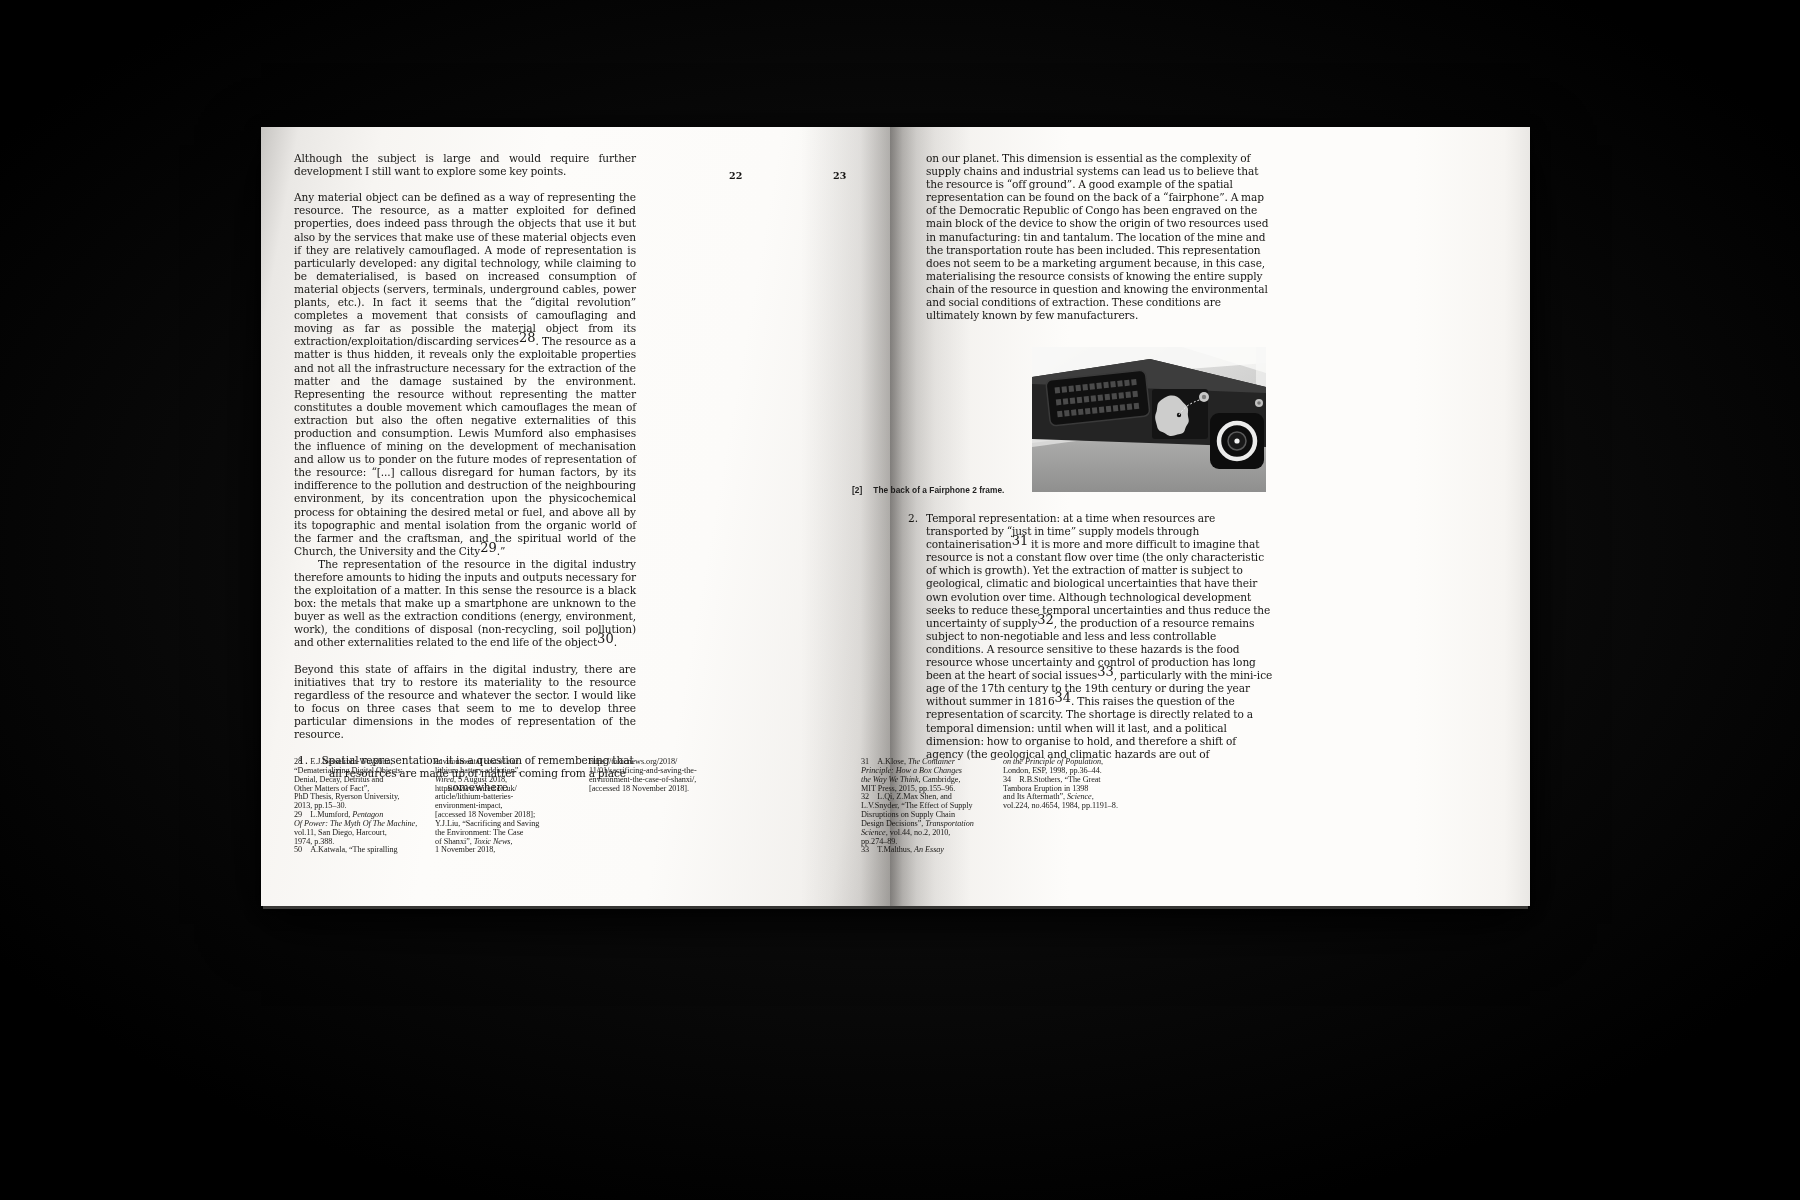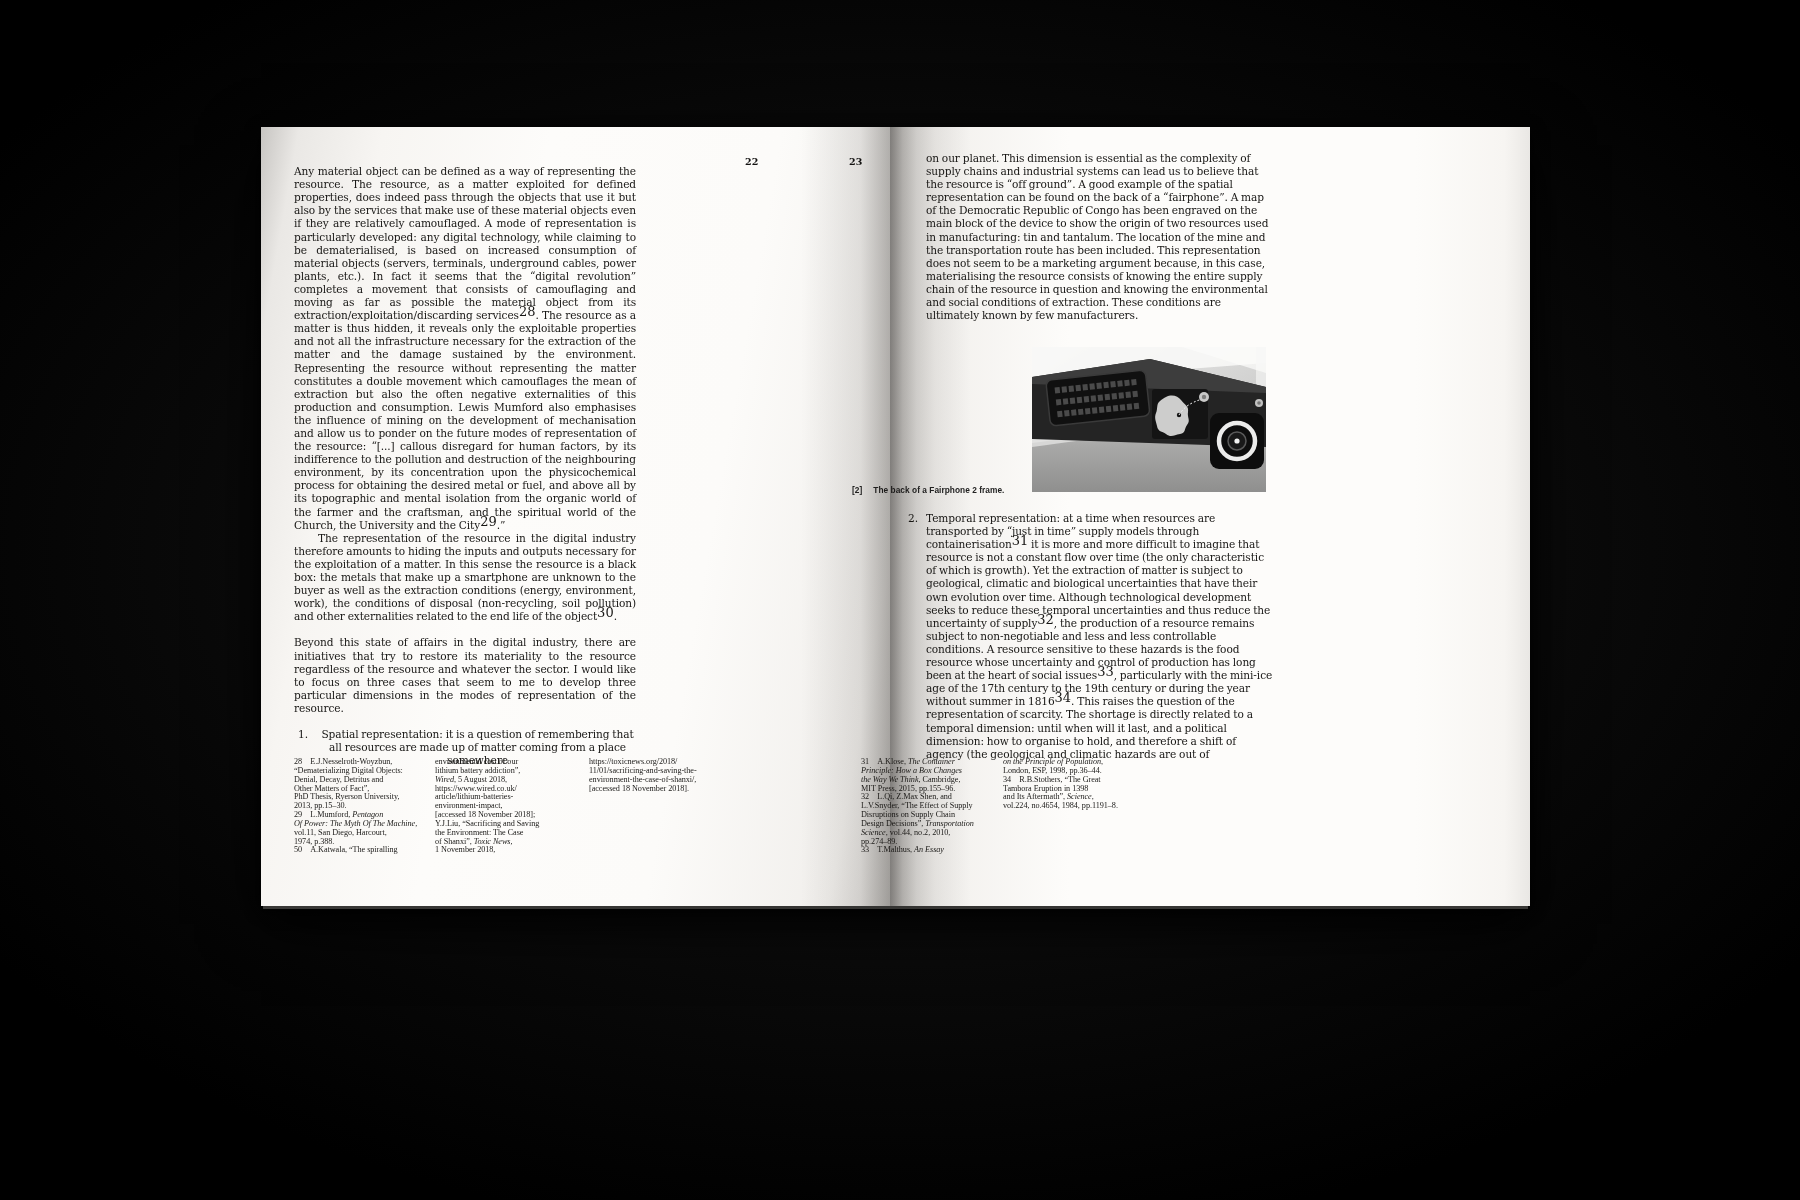--- a/index.html
+++ b/index.html
@@ -29,21 +29,21 @@
     background:linear-gradient(to right,#3a3937,#57565399,#3a3937);
   }
   .page-text{font-size:10.6px;line-height:13.1px;color:#171614;letter-spacing:-0.1px;word-spacing:-0.4px;}
   .justify{text-align:justify;text-justify:inter-word;hyphens:auto;}
   .para{margin:0;}
   .gap{height:13.1px;}
   .indent{text-indent:24px;}
   sup{font-size:13px;line-height:0;vertical-align:3.2px;letter-spacing:0;}
   .list-row{display:flex;align-items:flex-start;}
   .list-num{flex:0 0 auto;}
-  .folio{position:absolute;top:29px;font-size:9.5px;font-weight:700;color:#141312;letter-spacing:.2px;margin-left:16px;}
+  .folio{position:absolute;top:43px;font-size:9.5px;font-weight:700;color:#141312;letter-spacing:.2px;}
   .body-col{position:absolute;}
   .fn{font-size:8.2px;line-height:8.85px;color:#1b1a18;letter-spacing:-0.05px;font-family:Liberation Serif, serif;}
   .fn-col{position:absolute;top:631px;}
   .fn-line{white-space:pre;}
   .caption{
     position:absolute;font-family:"Liberation Sans","DejaVu Sans",sans-serif;
     font-size:8.3px;font-weight:700;color:#222;letter-spacing:.05px;white-space:nowrap;
   }
   .caption .cap-idx{display:inline-block;margin-right:11px;}
   .figure{position:absolute;left:771px;top:220px;width:234px;height:145px;overflow:hidden;}
@@ -54,20 +54,21 @@
 
 <div class="book">
 
   <div class="page page-left"></div>
   <div class="page page-right"></div>
 
   <div class="folio" style="left:468px;">22</div>
   <div class="folio" style="left:572px;">23</div>
 
   <div class="body-col page-text justify" style="left:33px;top:25px;width:342px;">
+    <p class="para">Although the subject is large and would require further development I still want to explore some key points.</p>
     <div class="gap"></div>
     <p class="para">Any material object can be defined as a way of representing the resource. The resource, as a matter exploited for defined properties, does indeed pass through the objects that use it but also by the services that make use of these material objects even if they are relatively camouflaged. A mode of representation is particularly developed: any digital technology, while claiming to be dematerialised, is based on increased consumption of material objects (servers, terminals, underground cables, power plants, etc.). In fact it seems that the “digital revolution” completes a movement that consists of camouflaging and moving as far as possible the material object from its extraction/exploitation/discarding services<sup>28</sup>. The resource as a matter is thus hidden, it reveals only the exploitable properties and not all the infrastructure necessary for the extraction of the matter and the damage sustained by the environment. Representing the resource without representing the matter constitutes a double movement which camouflages the mean of extraction but also the often negative externalities of this production and consumption. Lewis Mumford also emphasises the influence of mining on the development of mechanisation and allow us to ponder on the future modes of representation of the resource: “[...] callous disregard for human factors, by its indifference to the pollution and destruction of the neighbouring environment, by its concentration upon the physicochemical process for obtaining the desired metal or fuel, and above all by its topographic and mental isolation from the organic world of the farmer and the craftsman, and the spiritual world of the Church, the University and the City<sup>29</sup>.”</p>
     <p class="para indent">The representation of the resource in the digital industry therefore amounts to hiding the inputs and outputs necessary for the exploitation of a matter. In this sense the resource is a black box: the metals that make up a smartphone are unknown to the buyer as well as the extraction conditions (energy, environment, work), the conditions of disposal (non-recycling, soil pollution) and other externalities related to the end life of the object<sup>30</sup>.</p>
     <div class="gap"></div>
     <p class="para">Beyond this state of affairs in the digital industry, there are initiatives that try to restore its materiality to the resource regardless of the resource and whatever the sector. I would like to focus on three cases that seem to me to develop three particular dimensions in the modes of representation of the resource.</p>
     <div class="gap"></div>
     <div class="list-row" style="margin-left:4px;">
       <span class="list-num" style="width:21px;">1.</span>
       <span style="flex:1;text-align:center;">Spatial representation: it is a question of remembering that all resources are made up of matter coming from a place somewhere</span>
     </div>

